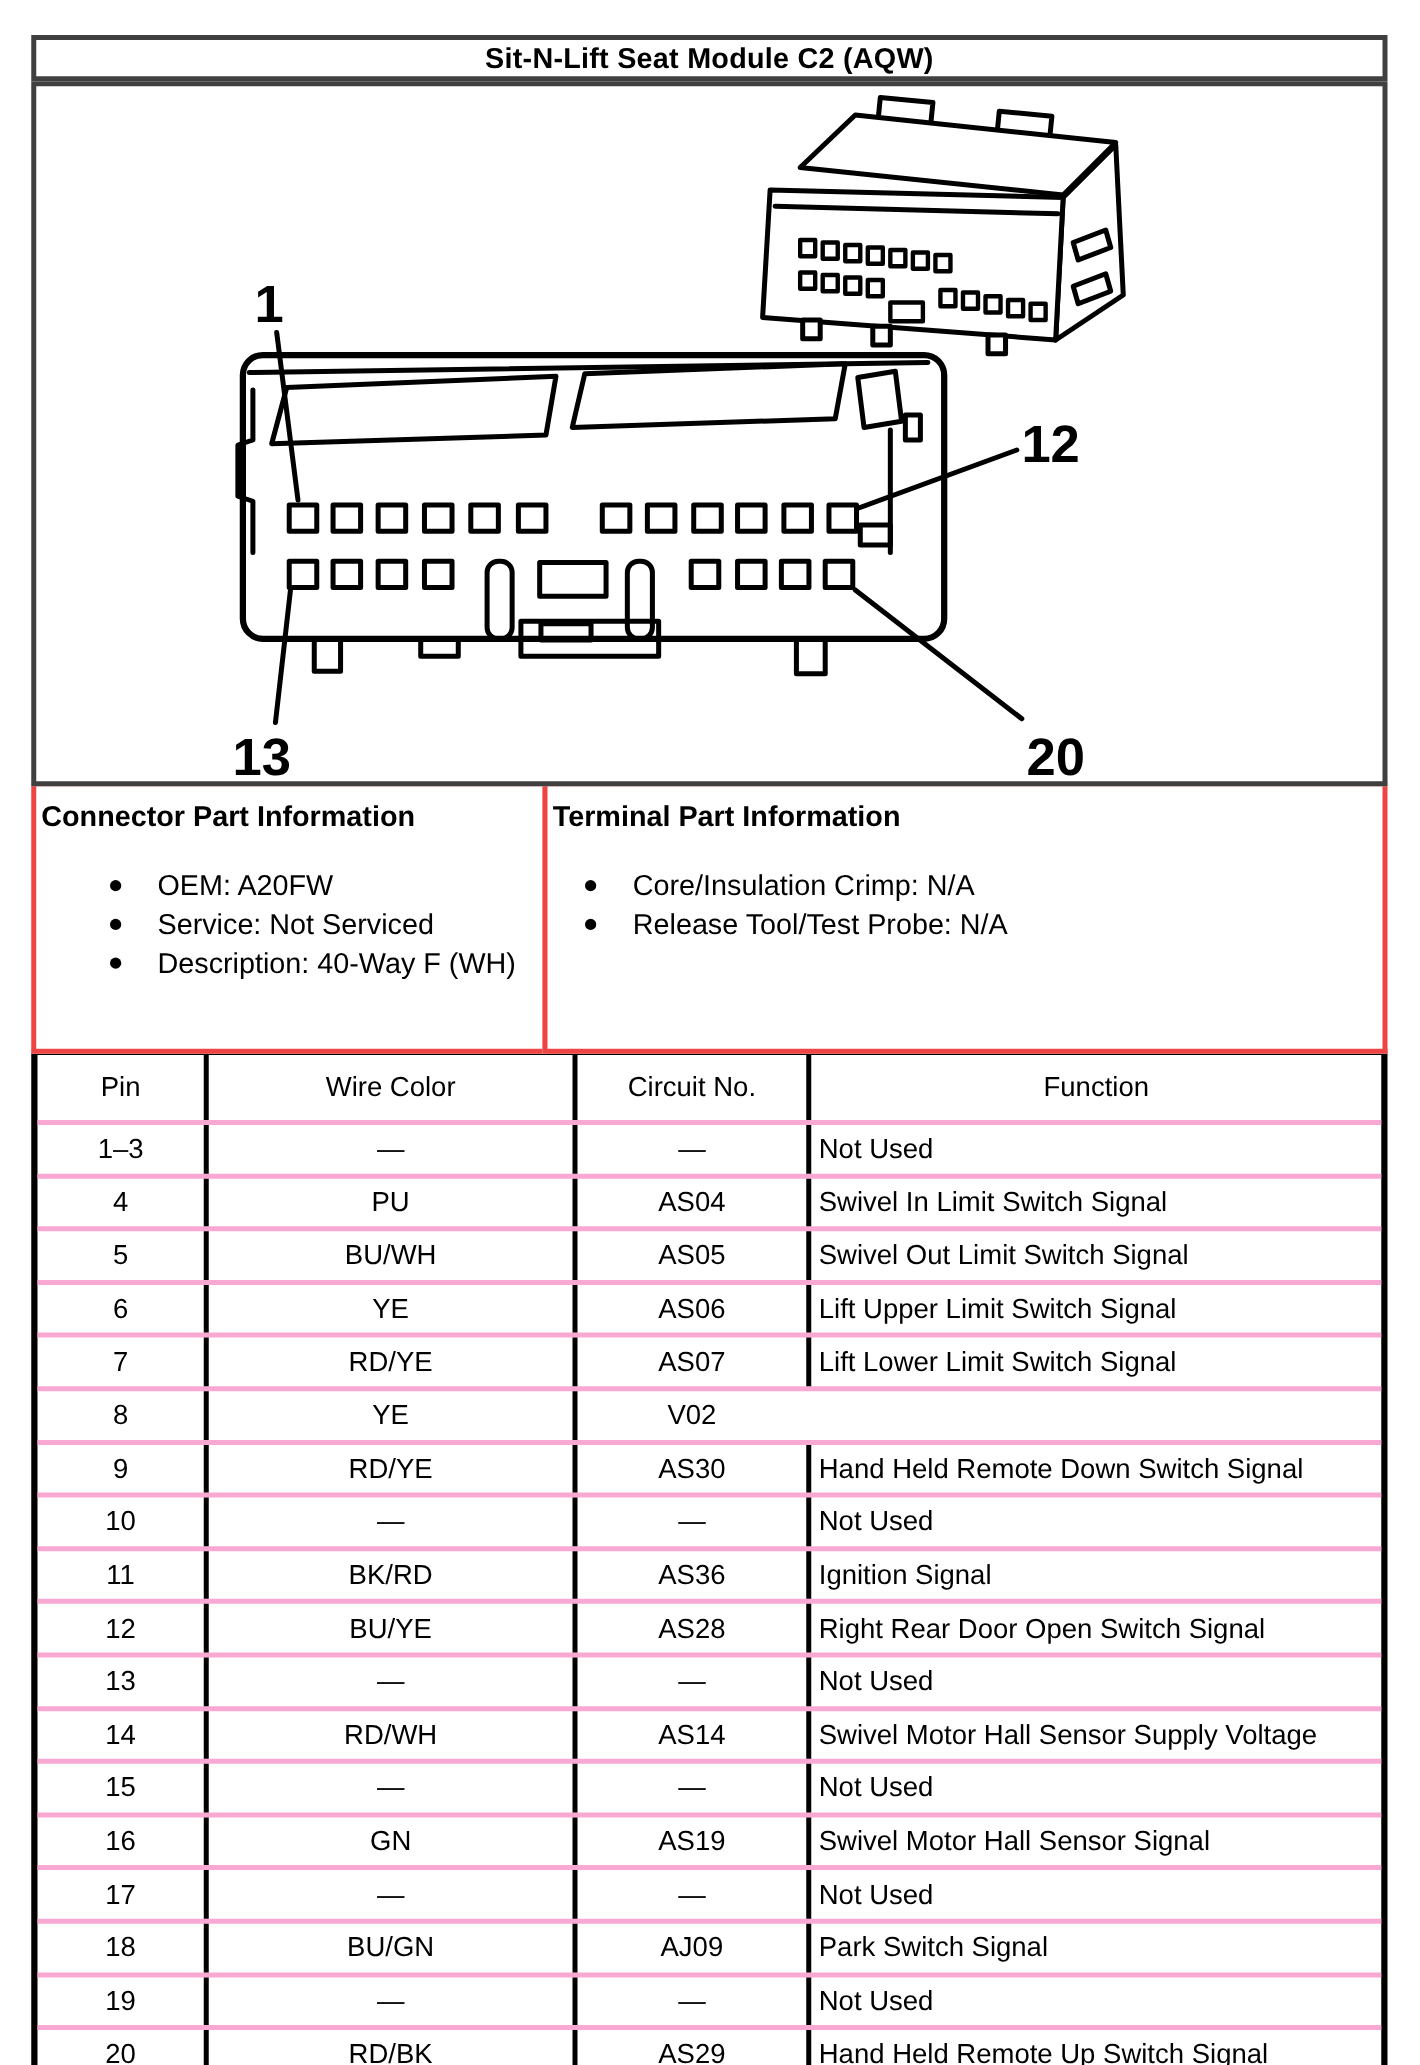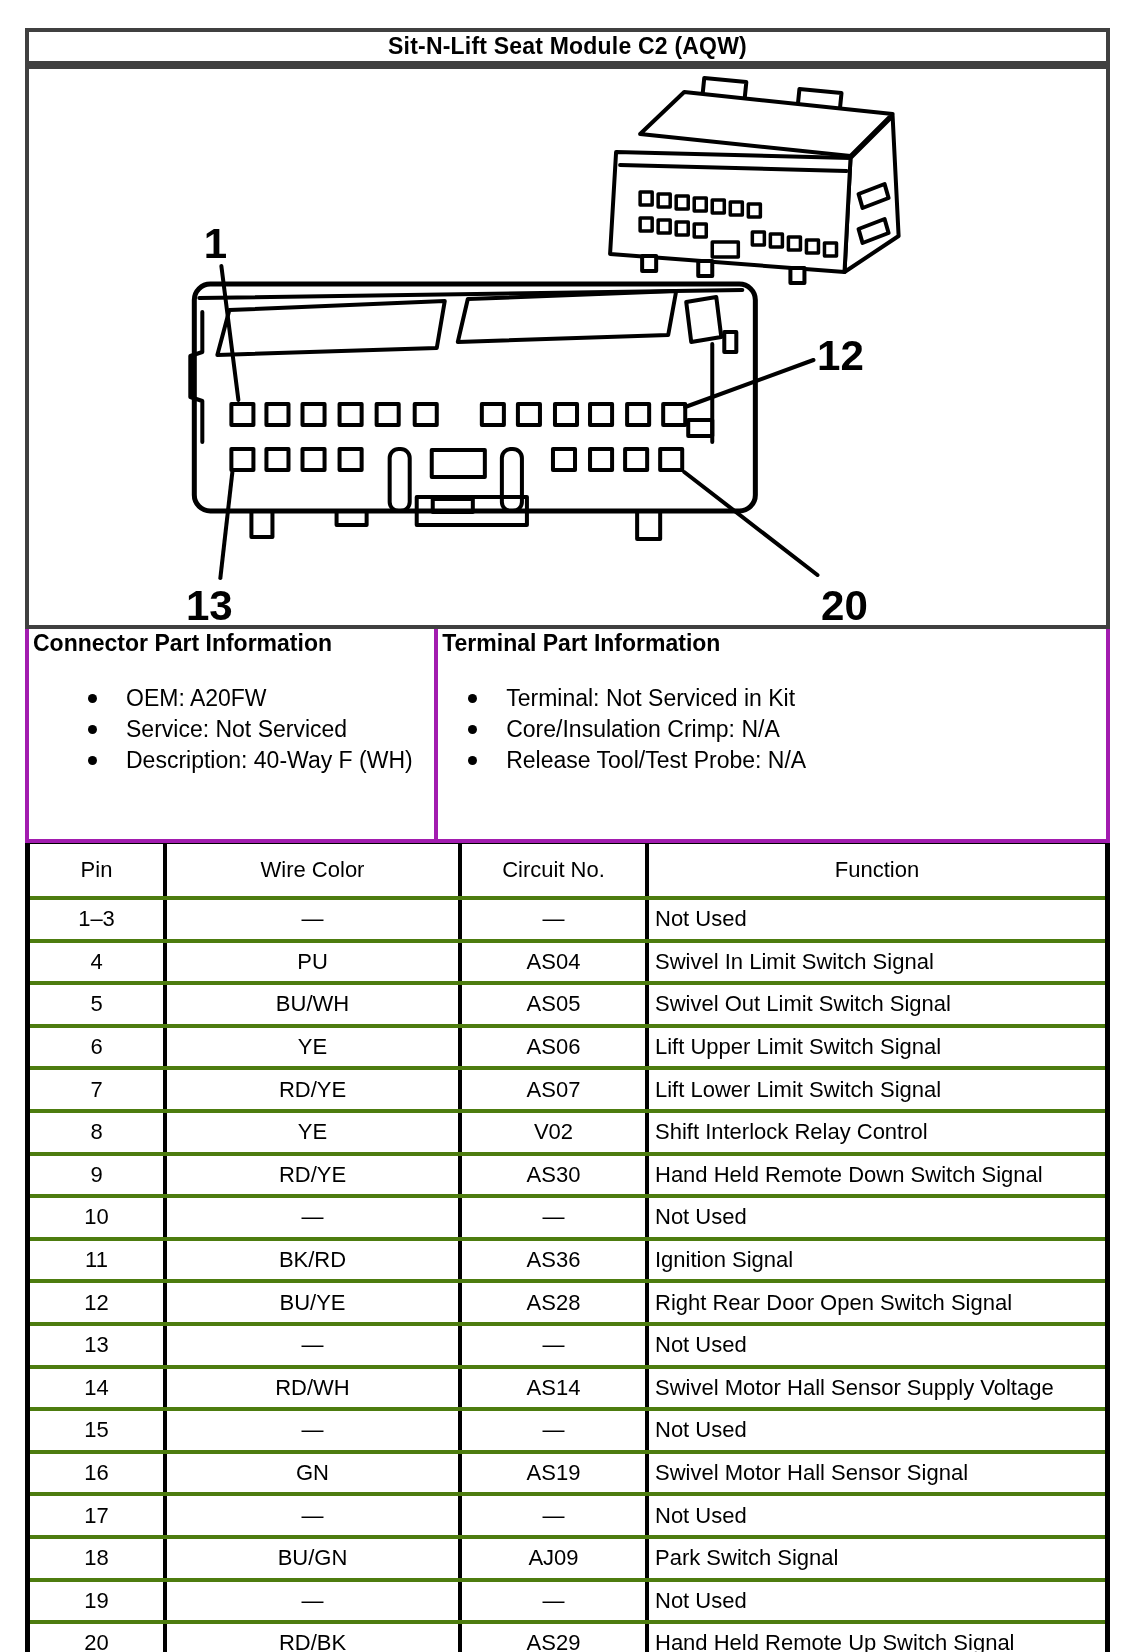--- a/index.html
+++ b/index.html
@@ -10,34 +10,34 @@
   
   .title-bar{height:37px;display:flex;align-items:center;justify-content:center;
              font-size:23px;font-weight:bold;letter-spacing:0.2px;}
 
   
   .diagram-box{margin-top:0px;height:564px;position:relative;}
   .diagram-box svg{display:block;width:100%;height:100%;}
 
   
   .partinfo-row{display:flex;margin-top:-4px;height:218px;}
-  .partinfo-cell{border:4px solid #a21caf;box-sizing:border-box;background:#fff;padding:0 4px 0 4px;}
+  .partinfo-cell{border:4px solid #ef4444;box-sizing:border-box;background:#fff;padding:10px 4px 0 4px;}
   .partinfo-cell.left{width:432px;}
   .partinfo-cell.right{width:707px;margin-left:-4px;}
   .section-heading{font-size:23px;font-weight:bold;line-height:28px;}
   .bullet-list{margin-top:26px;}
   .bullet-item{display:flex;align-items:baseline;font-size:23px;line-height:31px;}
   .partinfo-cell.left .bullet-item{padding-left:55px;}
   .partinfo-cell.right .bullet-item{padding-left:26px;}
   .bullet-dot{width:9px;height:9px;border-radius:50%;background:#000;align-self:center;
               margin-right:29px;flex:0 0 9px;}
 
   
   .pin-table{margin-top:-4px;border:5px solid #000;box-sizing:border-box;background:#fff;}
-  .t-row{display:grid;grid-template-columns:133px 295px 187px auto;height:38.6px;border-top:4px solid #4d7c0f;}
+  .t-row{display:grid;grid-template-columns:133px 295px 187px auto;height:38.6px;border-top:4px solid #f9a8d4;}
   .t-row.header{height:52px;border-top:none;font-weight:normal;}
   .t-cell{display:flex;align-items:center;justify-content:center;font-size:22px;
           border-left:4px solid #000;overflow:hidden;white-space:nowrap;}
   .t-cell:first-child{border-left:none;}
   .t-cell.func{justify-content:flex-start;padding-left:6px;}
   .t-row.header .t-cell.func{justify-content:center;padding-left:0;}
 </style>
 </head>
 <body>
 
@@ -173,24 +173,20 @@
             <span class="bullet-dot"></span>
             <span>Description: 40-Way F (WH)</span>
           </div>
         </div>
     </div>
     <div class="partinfo-cell right">
       <div class="section-heading">Terminal Part Information</div>
       <div class="bullet-list" id="terminal-list">
           <div class="bullet-item">
             <span class="bullet-dot"></span>
-            <span>Terminal: Not Serviced in Kit</span>
-          </div>
-          <div class="bullet-item">
-            <span class="bullet-dot"></span>
             <span>Core/Insulation Crimp: N/A</span>
           </div>
           <div class="bullet-item">
             <span class="bullet-dot"></span>
             <span>Release Tool/Test Probe: N/A</span>
           </div>
         </div>
     </div>
   </div>
 
@@ -229,21 +225,20 @@
         <div class="t-row">
           <div class="t-cell">7</div>
           <div class="t-cell">RD/YE</div>
           <div class="t-cell">AS07</div>
           <div class="t-cell func">Lift Lower Limit Switch Signal</div>
         </div>
         <div class="t-row">
           <div class="t-cell">8</div>
           <div class="t-cell">YE</div>
           <div class="t-cell">V02</div>
-          <div class="t-cell func">Shift Interlock Relay Control</div>
         </div>
         <div class="t-row">
           <div class="t-cell">9</div>
           <div class="t-cell">RD/YE</div>
           <div class="t-cell">AS30</div>
           <div class="t-cell func">Hand Held Remote Down Switch Signal</div>
         </div>
         <div class="t-row">
           <div class="t-cell">10</div>
           <div class="t-cell">—</div>

